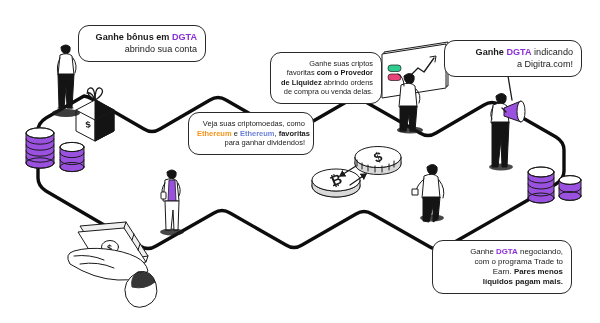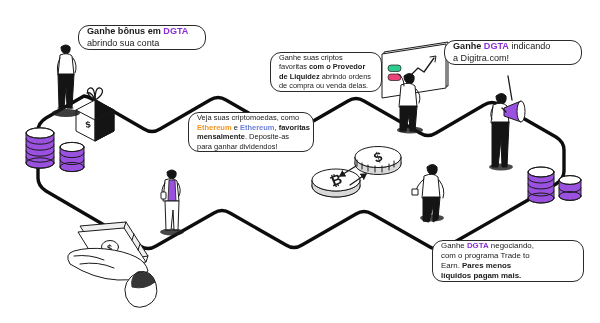--- a/index.html
+++ b/index.html
@@ -13,32 +13,32 @@
   #stage{position:absolute;inset:0;width:600px;height:323px;}
   svg.layer{position:absolute;left:0;top:0;width:600px;height:323px;overflow:visible;}
 
   
   .bubble{
     position:absolute;
     background:#ffffff;
     border:1.2px solid #2a2a2a;
     border-radius:11px;
     box-sizing:border-box;
-    text-align:left;
+    text-align:right;
     color:#1a1a1a;
     line-height:1.28;
-    padding:0 8px;
+    padding:6px 8px;
     z-index:40;
   }
   .bubble .ln{display:block;white-space:nowrap;}
   .b-bonus{left:78px;top:25px;width:128px;font-size:9.1px;}
   .b-liq{left:270px;top:52px;width:112px;font-size:7.4px;}
   .b-ref{left:444px;top:40px;width:138px;font-size:9.1px;}
   .b-cripto{left:188px;top:112px;width:126px;font-size:7.5px;}
-  .b-trade{left:432px;top:240px;width:152px;font-size:7.9px;}
+  .b-trade{left:432px;top:240px;width:140px;font-size:7.9px;}
 
   .bold{font-weight:bold;}
   .dgta{color:#8B2FD6;font-weight:bold;}
   .btc{color:#F7931A;font-weight:bold;}
   .eth{color:#6C7FD8;font-weight:bold;}
 
   
   .road{fill:none;stroke:#0d0d0d;stroke-width:3.4;stroke-linecap:round;stroke-linejoin:round;}
   .ln-thin{fill:none;stroke:#1a1a1a;stroke-width:1;stroke-linecap:round;stroke-linejoin:round;}
   .ln-med{fill:none;stroke:#1a1a1a;stroke-width:1.3;stroke-linecap:round;stroke-linejoin:round;}
@@ -313,21 +313,20 @@
   </div>
 
   <div class="bubble b-ref">
     <span class="ln"><span class="bold">Ganhe </span><span class="dgta">DGTA</span><span> indicando</span></span>
     <span class="ln">a Digitra.com!</span>
   </div>
 
   <div class="bubble b-cripto">
     <span class="ln">Veja suas criptomoedas, como</span>
     <span class="ln"><span class="btc">Ethereum</span><span> e </span><span class="eth">Ethereum</span><span>, </span><span class="bold">favoritas</span></span>
-    <span class="ln"><span class="bold">mensalmente</span><span>. Deposite-as</span></span>
     <span class="ln">para ganhar dividendos!</span>
   </div>
 
   <div class="bubble b-trade">
     <span class="ln"><span>Ganhe </span><span class="dgta">DGTA</span><span> negociando,</span></span>
     <span class="ln">com o programa Trade to</span>
     <span class="ln"><span>Earn. </span><span class="bold">Pares menos</span></span>
     <span class="ln bold">líquidos pagam mais.</span>
   </div>
 

